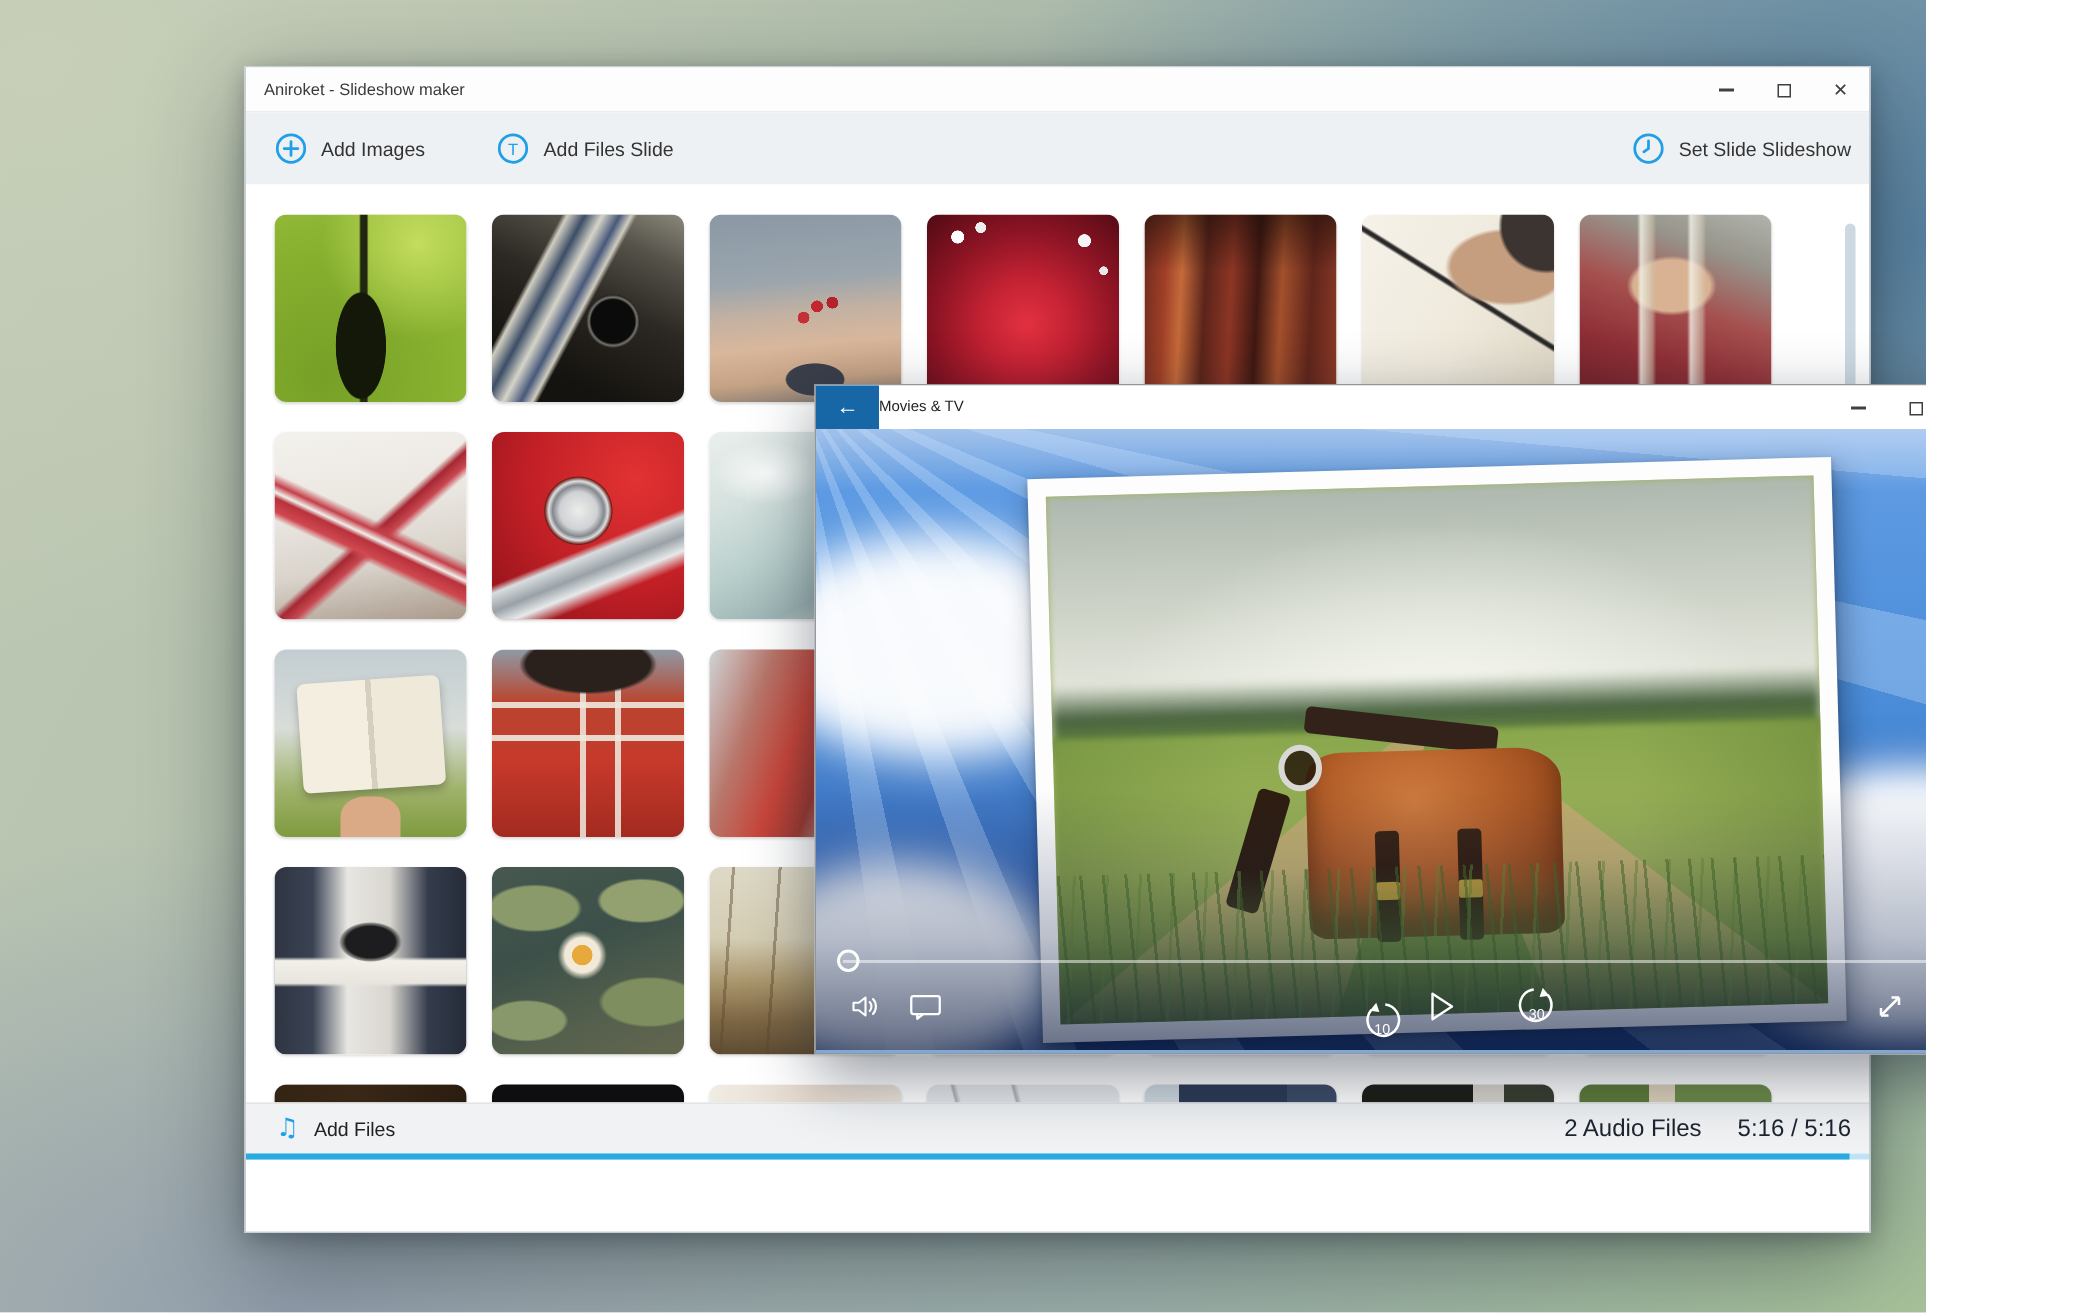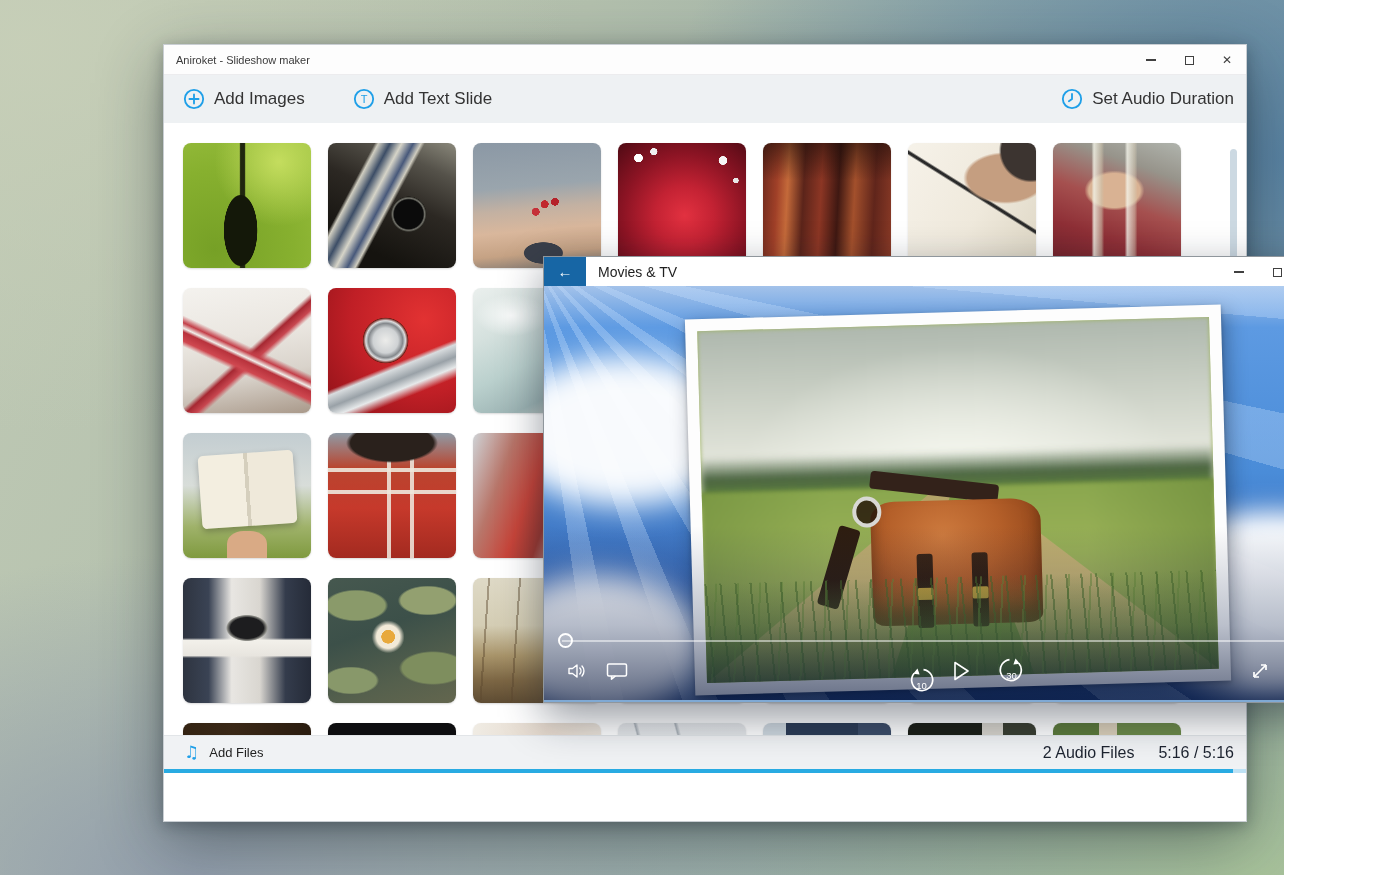--- a/index.html
+++ b/index.html
@@ -20,21 +20,21 @@
   .ss-title{font-size:11px;color:#3a3a3a;padding-left:12px;}
   .winbtns{position:absolute;right:0;top:0;height:30px;display:flex;align-items:center;}
   .winbtn{width:38px;height:30px;display:flex;align-items:center;justify-content:center;color:#404040;}
   .glyph-min{width:10px;height:1.5px;background:#404040;}
   .glyph-max{width:9px;height:9px;border:1.4px solid #404040;box-sizing:border-box;}
   .glyph-close{font-size:12px;line-height:1;color:#404040;}
 
   .ss-toolbar{position:absolute;left:0;top:30px;width:100%;height:48px;background:#eef1f3;display:flex;align-items:center;box-sizing:border-box;padding:0 10px 0 19px;}
   .tool-item{display:flex;align-items:center;gap:9px;margin-right:48px;}
   .tool-item.right{margin-left:auto;margin-right:2px;}
-  .tool-label{font-size:17px;color:#333;}
+  .tool-label{font-size:13px;color:#333;}
   .tool-icon{width:22px;height:22px;display:block;}
 
   .ss-grid-area{position:absolute;left:0;top:78px;width:100%;height:612px;background:#fff;overflow:hidden;}
   .grid{position:absolute;left:19px;top:20px;display:grid;grid-template-columns:repeat(7,128px);grid-auto-rows:125px;column-gap:17px;row-gap:20px;}
   .thumb{width:128px;height:125px;border-radius:8px;background:#e0e0e0;box-shadow:0 1px 2px rgba(0,0,0,.15);}
   .scrollbar{position:absolute;right:9px;top:26px;width:7px;height:330px;border-radius:4px;background:#ccd9e2;}
 
   
   .t-guitar{background:
      radial-gradient(ellipse 17px 36px at 45% 70%, #141809 97%, rgba(0,0,0,0) 100%),
@@ -129,21 +129,21 @@
   .audio-count,.audio-time{font-size:16px;color:#1d2430;}
   .ss-progress{position:absolute;left:0;top:724px;width:100%;height:4px;background:#bfe2f4;}
   .ss-progress-fill{position:absolute;left:0;top:0;height:100%;width:98.8%;background:#29abe2;}
   .ss-footer{position:absolute;left:0;top:728px;width:100%;height:50px;background:#eef1f3;display:flex;align-items:center;justify-content:center;}
   .done-btn{min-width:88px;height:35px;border:none;border-radius:18px;background:#1ba1ea;color:#fff;font-size:15px;font-family:inherit;padding:0 22px;}
 
   
   .mtv-win{position:absolute;left:543px;top:256px;width:792px;height:447px;background:#fff;border:1px solid #8f969c;box-sizing:border-box;box-shadow:0 14px 40px rgba(15,25,40,.45);}
   .mtv-titlebar{position:absolute;left:0;top:0;width:100%;height:29px;background:#fff;display:flex;align-items:center;}
   .mtv-back{width:42px;height:29px;background:#1766a5;color:#fff;display:flex;align-items:center;justify-content:center;font-size:15px;}
-  .mtv-title{font-size:14px;color:#1f1f1f;padding-left:12px;}
+  .mtv-title{font-size:10px;color:#1f1f1f;}
   .mtv-player{position:absolute;left:0;top:29px;width:790px;height:414px;overflow:hidden;border-bottom:2px solid #7fa9d4;
      background:
        repeating-conic-gradient(from -8deg at -2% -8%, rgba(205,228,255,.30) 0deg 4deg, rgba(205,228,255,0) 4deg 11deg),
        linear-gradient(180deg,#a3c2ea 0%,#5d9ae2 10%,#4a8cd8 45%,#3a6ab6 72%,#224a8c 92%,#1b3d7a 100%);}
   .cloud{position:absolute;background:#fff;border-radius:50%;filter:blur(15px);opacity:.96;}
   .cloud-left-top{left:-40px;top:70px;width:240px;height:150px;}
   .cloud-left-bottom{left:-50px;top:290px;width:210px;height:140px;}
   .cloud-right{left:590px;top:225px;width:280px;height:185px;filter:blur(13px);}
   .player-darken{position:absolute;left:0;top:0;width:100%;height:100%;background:linear-gradient(180deg,rgba(0,0,0,0) 58%,rgba(14,32,74,.28) 82%,rgba(10,24,60,.62) 100%);}
 
@@ -184,21 +184,21 @@
   .seekbar{position:absolute;left:0;top:347px;width:100%;height:16px;}
   .seek-line{position:absolute;left:18px;right:16px;top:7px;height:2px;background:rgba(255,255,255,.5);}
   .seek-handle{position:absolute;left:14px;top:0;width:15px;height:15px;border-radius:50%;border:2px solid #fff;background:rgba(255,255,255,.12);box-sizing:border-box;}
   .mtv-controls{position:absolute;left:0;top:368px;width:100%;height:40px;}
   .ctl{position:absolute;display:flex;align-items:center;justify-content:center;}
   .ctl svg{display:block;}
   .ctl-volume{left:20px;top:4px;width:26px;height:26px;}
   .ctl-cc{left:60px;top:5px;width:26px;height:24px;}
   .ctl-skipback{left:362px;top:11px;width:30px;height:32px;}
   .ctl-play{left:402px;top:3px;width:28px;height:28px;}
-  .ctl-skipfwd{left:453px;top:1px;width:30px;height:32px;}
+  .ctl-skipfwd{left:466px;top:1px;width:30px;height:32px;}
   .ctl-full{left:703px;top:4px;width:26px;height:26px;}
   .ctl-more{left:742px;top:2px;width:30px;height:26px;color:#fff;font-size:17px;letter-spacing:3px;}
 </style>
 </head>
 <body>
 
 <div class="stage">
 
   <div class="ss-win">
     <div class="ss-titlebar">
@@ -222,28 +222,28 @@
           <circle cx="12" cy="12" r="10" fill="none" stroke="#1e9fe8" stroke-width="2"></circle>
           <path d="M12 7v10M7 12h10" stroke="#1e9fe8" stroke-width="2" stroke-linecap="round"></path>
         </svg>
         <span class="tool-label">Add Images</span>
       </div>
       <div class="tool-item">
         <svg class="tool-icon" viewBox="0 0 24 24">
           <circle cx="12" cy="12" r="10" fill="none" stroke="#1e9fe8" stroke-width="2"></circle>
           <text x="12" y="16.5" text-anchor="middle" font-size="12" font-family="Liberation Sans, sans-serif" fill="#1e9fe8">T</text>
         </svg>
-        <span class="tool-label">Add Text Slide</span>
+        <span class="tool-label">Add Files Slide</span>
       </div>
       <div class="tool-item right">
         <svg class="tool-icon" viewBox="0 0 24 24">
           <circle cx="12" cy="12" r="10" fill="none" stroke="#1e9fe8" stroke-width="2"></circle>
           <path d="M12 6.5V12l-3.4 2.4" fill="none" stroke="#1e9fe8" stroke-width="2" stroke-linecap="round"></path>
         </svg>
-        <span class="tool-label">Set Audio Duration</span>
+        <span class="tool-label">Set Slide Slideshow</span>
       </div>
     </div>
 
     <div class="ss-grid-area">
       <div class="grid">
           <div class="thumb t-guitar"></div>
           <div class="thumb t-camera"></div>
           <div class="thumb t-hands"></div>
           <div class="thumb t-rose"></div>
           <div class="thumb t-chairs"></div>

